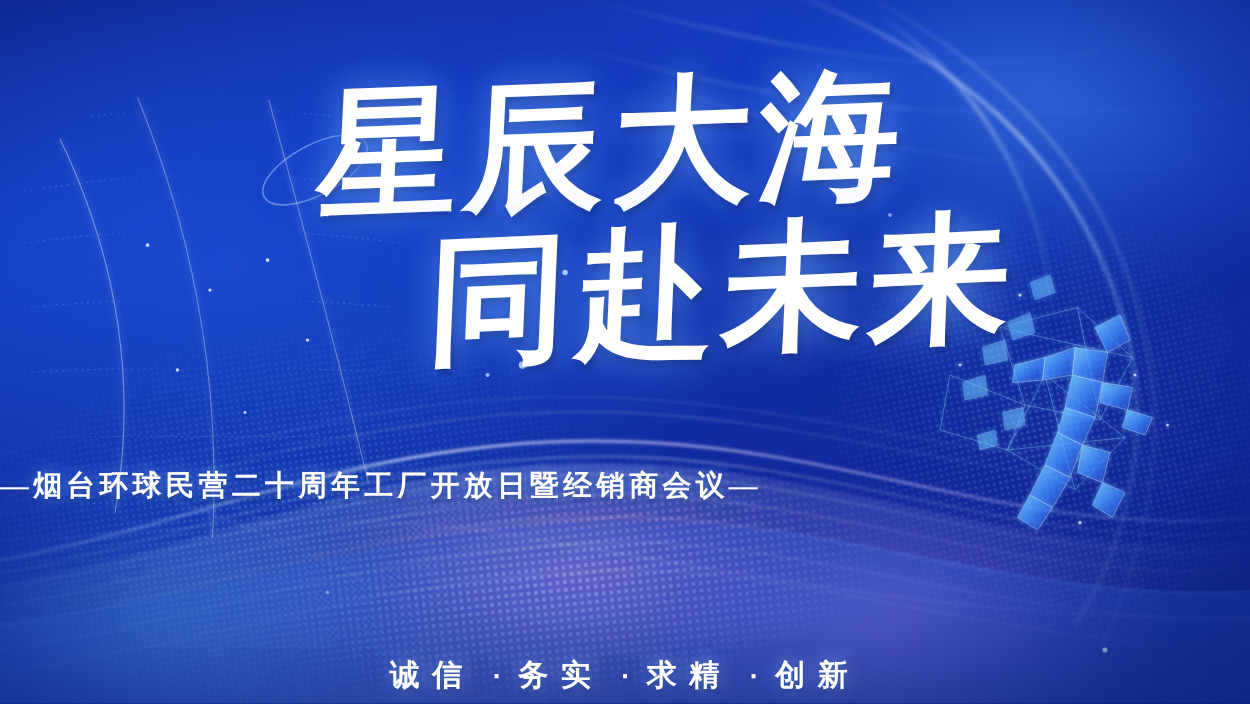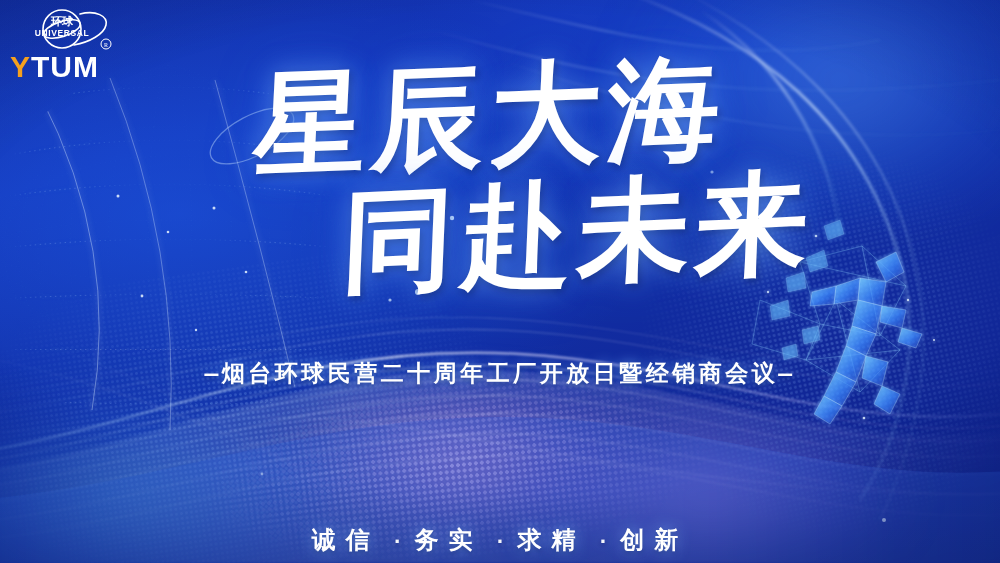--- a/index.html
+++ b/index.html
@@ -136,25 +136,25 @@
   }
   #title-line-2 {
     font-size: 112px;
     letter-spacing: 6px;
     transform: translateX(78px) rotate(-2.6deg) skewX(-5deg);
   }
 
   
   #subtitle {
     position: absolute;
-    left: 0; top: 358px;
+    left: 0; top: 373px;
     width: 1000px;
-    text-align: center;
+    text-align: left;
     color: #ffffff;
-    font-family: Liberation Mono, monospace;
+    font-family: Liberation Serif, serif;
     font-weight: bold;
     font-size: 23px;
     letter-spacing: 3.5px;
     white-space: nowrap;
     text-shadow:
       0 0 12px rgba(110,175,255,0.75),
       0 2px 5px rgba(6,20,90,0.7);
   }
 
   
@@ -386,36 +386,20 @@
       <circle cx="418" cy="292" r="3.0" opacity="0.85"></circle>
       <circle cx="390" cy="300" r="1.6" opacity="0.7"></circle>
       <circle cx="712" cy="172" r="1.6" opacity="0.55"></circle>
       <circle cx="884" cy="520" r="2.0" opacity="0.6"></circle>
       <circle cx="262" cy="474" r="1.4" opacity="0.5"></circle>
     </g>
   </svg>
 
   <div class="vignette"></div>
 
-  <div id="logo">
-    <svg class="mark" viewBox="0 0 96 48">
-      <g fill="none" stroke="#ffffff" stroke-width="1.6">
-        <circle cx="40" cy="23" r="19"></circle>
-        <ellipse cx="40" cy="23" rx="19" ry="7.5" transform="rotate(-18 40 23)"></ellipse>
-      </g>
-      <path d="M58,8 C74,4 86,10 84,19 C82,28 68,36 52,39" fill="none" stroke="#ffffff" stroke-width="1.6" stroke-linecap="round"></path>
-      <text x="40" y="19" text-anchor="middle" font-family="&quot;DejaVu Sans&quot;, sans-serif" font-size="11" font-weight="bold" fill="#ffffff">环球</text>
-      <text x="40" y="30" text-anchor="middle" font-family="&quot;Liberation Sans&quot;, sans-serif" font-size="8.5" font-weight="bold" letter-spacing="0.6" fill="#ffffff">UNIVERSAL</text>
-      <g>
-        <circle cx="84" cy="38" r="5" fill="none" stroke="#ffffff" stroke-width="1"></circle>
-        <text x="84" y="41.4" text-anchor="middle" font-family="&quot;Liberation Serif&quot;, serif" font-size="6" fill="#ffffff">R</text>
-      </g>
-    </svg>
-    <div class="wordmark"><span class="y-accent">Y</span><span>TUM</span></div>
-  </div>
 
   <div id="headline">
     <div class="brush-line" id="title-line-1">星辰大海</div>
     <div class="brush-line" id="title-line-2">同赴未来</div>
   </div>
 
   <div id="subtitle">—烟台环球民营二十周年工厂开放日暨经销商会议—</div>
 
   <div id="slogan">
     <span class="sl-word">诚信</span><span class="sl-dot">·</span><span class="sl-word">务实</span><span class="sl-dot">·</span><span class="sl-word">求精</span><span class="sl-dot">·</span><span class="sl-word">创新</span>

